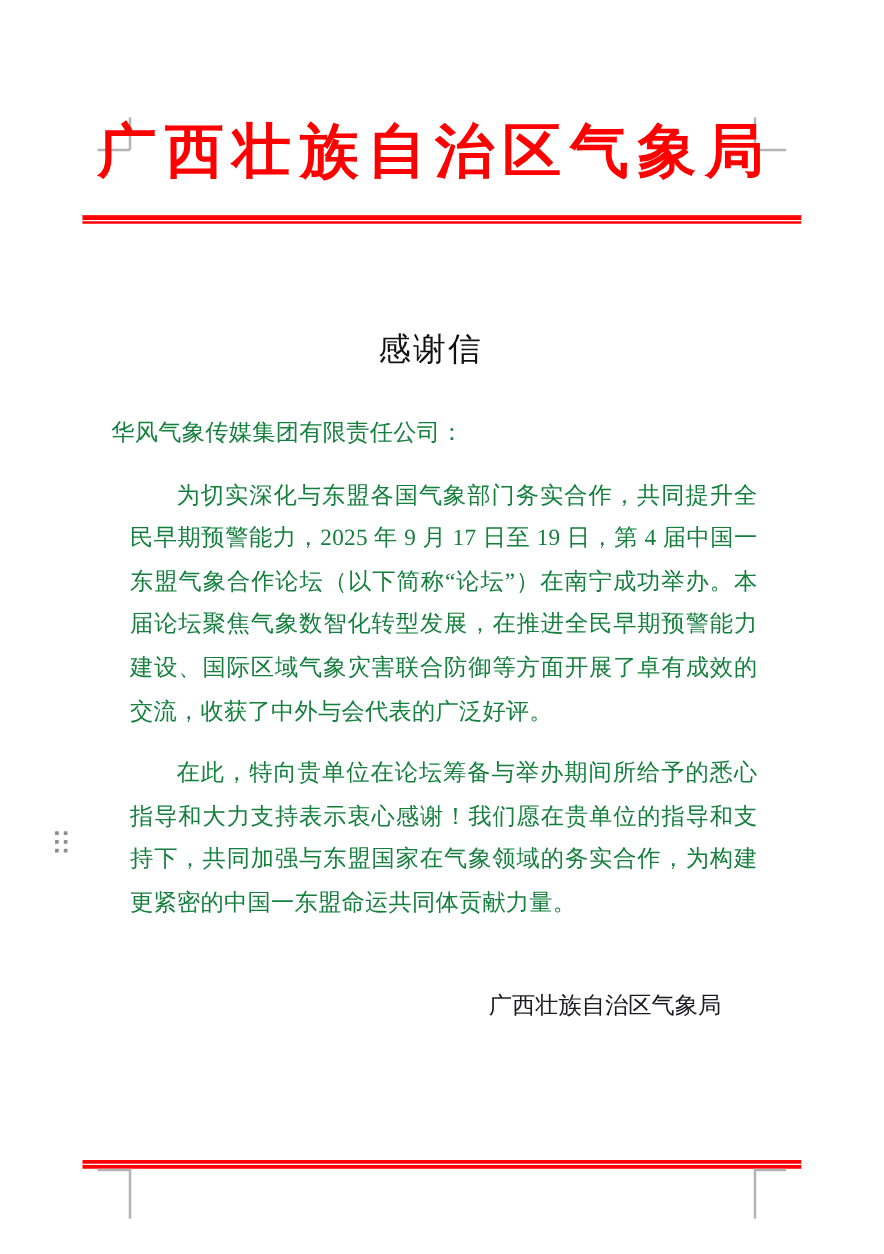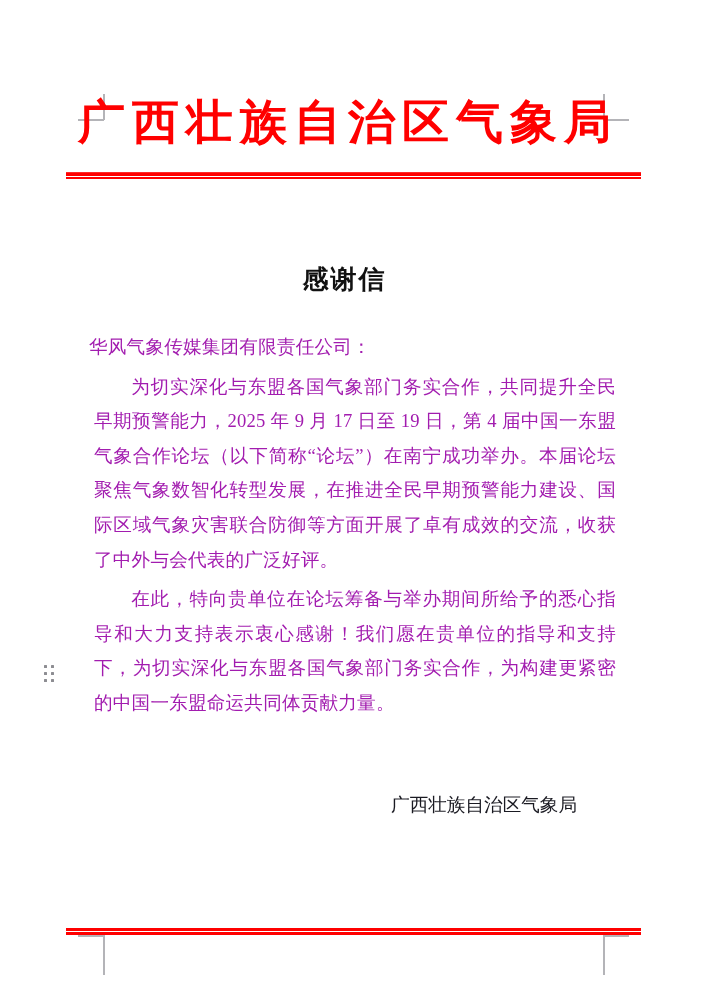--- a/index.html
+++ b/index.html
@@ -105,43 +105,43 @@
 
   
   .doc-title {
     position: absolute;
     left: 0;
     right: 0;
     top: 262px;
     text-align: center;
     color: #111111;
     font-family: "DejaVu Serif", "Liberation Serif", serif;
-    font-weight: bold;
+    font-weight: normal;
     font-size: 26px;
     letter-spacing: 2px;
   }
 
   
   .body-block {
     position: absolute;
     left: 89px;
     top: 330px;
     width: 532px;
-    color: #a21caf;
+    color: #15803d;
     font-size: 18.6px;
     line-height: 34.6px;
     letter-spacing: 0.2px;
   }
   .salutation {
     margin: 0 0 0 0;
     text-align: justify;
     text-align-last: left;
   }
   .para {
-    margin: 5px;
+    margin: 15px;
     text-indent: 2em;
     text-align: justify;
     text-align-last: left;
   }
 
   
   .signature {
     position: absolute;
     left: 0;
     right: 86px;
@@ -186,21 +186,21 @@
     <div class="letterhead-title">广西壮族自治区气象局</div>
   </div>
 
   <div class="rule-head"></div>
 
   <div class="doc-title">感谢信</div>
 
   <div class="body-block">
     <p class="salutation">华风气象传媒集团有限责任公司：</p>
     <p class="para">为切实深化与东盟各国气象部门务实合作，共同提升全民早期预警能力，2025 年 9 月 17 日至 19 日，第 4 届中国一东盟气象合作论坛（以下简称“论坛”）在南宁成功举办。本届论坛聚焦气象数智化转型发展，在推进全民早期预警能力建设、国际区域气象灾害联合防御等方面开展了卓有成效的交流，收获了中外与会代表的广泛好评。</p>
-    <p class="para">在此，特向贵单位在论坛筹备与举办期间所给予的悉心指导和大力支持表示衷心感谢！我们愿在贵单位的指导和支持下，为切实深化与东盟各国气象部门务实合作，为构建更紧密的中国一东盟命运共同体贡献力量。</p>
+    <p class="para">在此，特向贵单位在论坛筹备与举办期间所给予的悉心指导和大力支持表示衷心感谢！我们愿在贵单位的指导和支持下，共同加强与东盟国家在气象领域的务实合作，为构建更紧密的中国一东盟命运共同体贡献力量。</p>
   </div>
 
   <div class="signature">
     <div class="sig-org">广西壮族自治区气象局</div>
   </div>
 
   <div class="drag-handle">
     <span></span>
       <span></span>
       <span></span>

